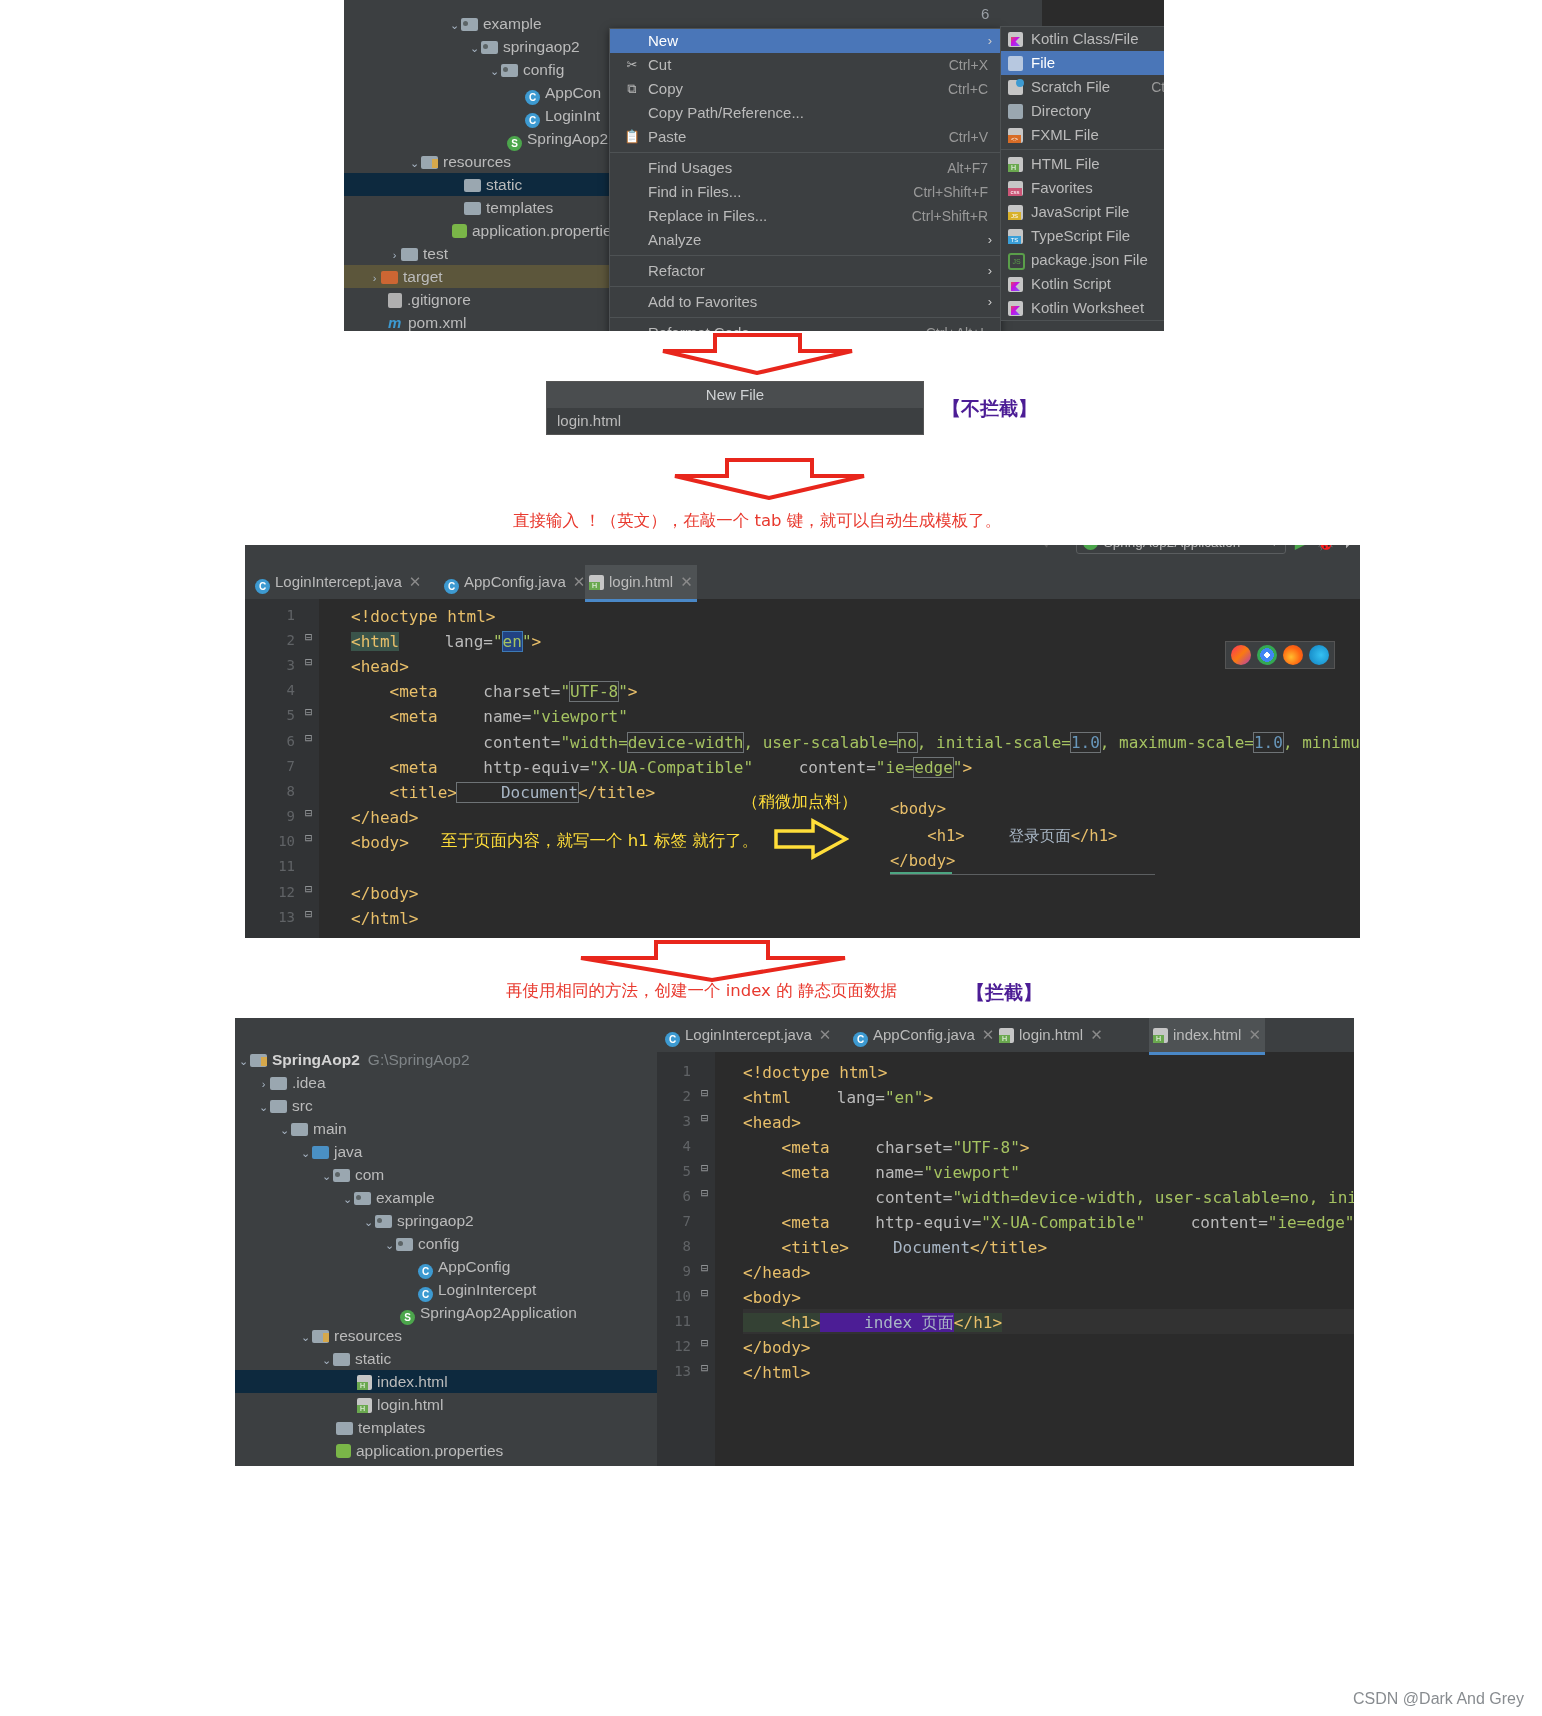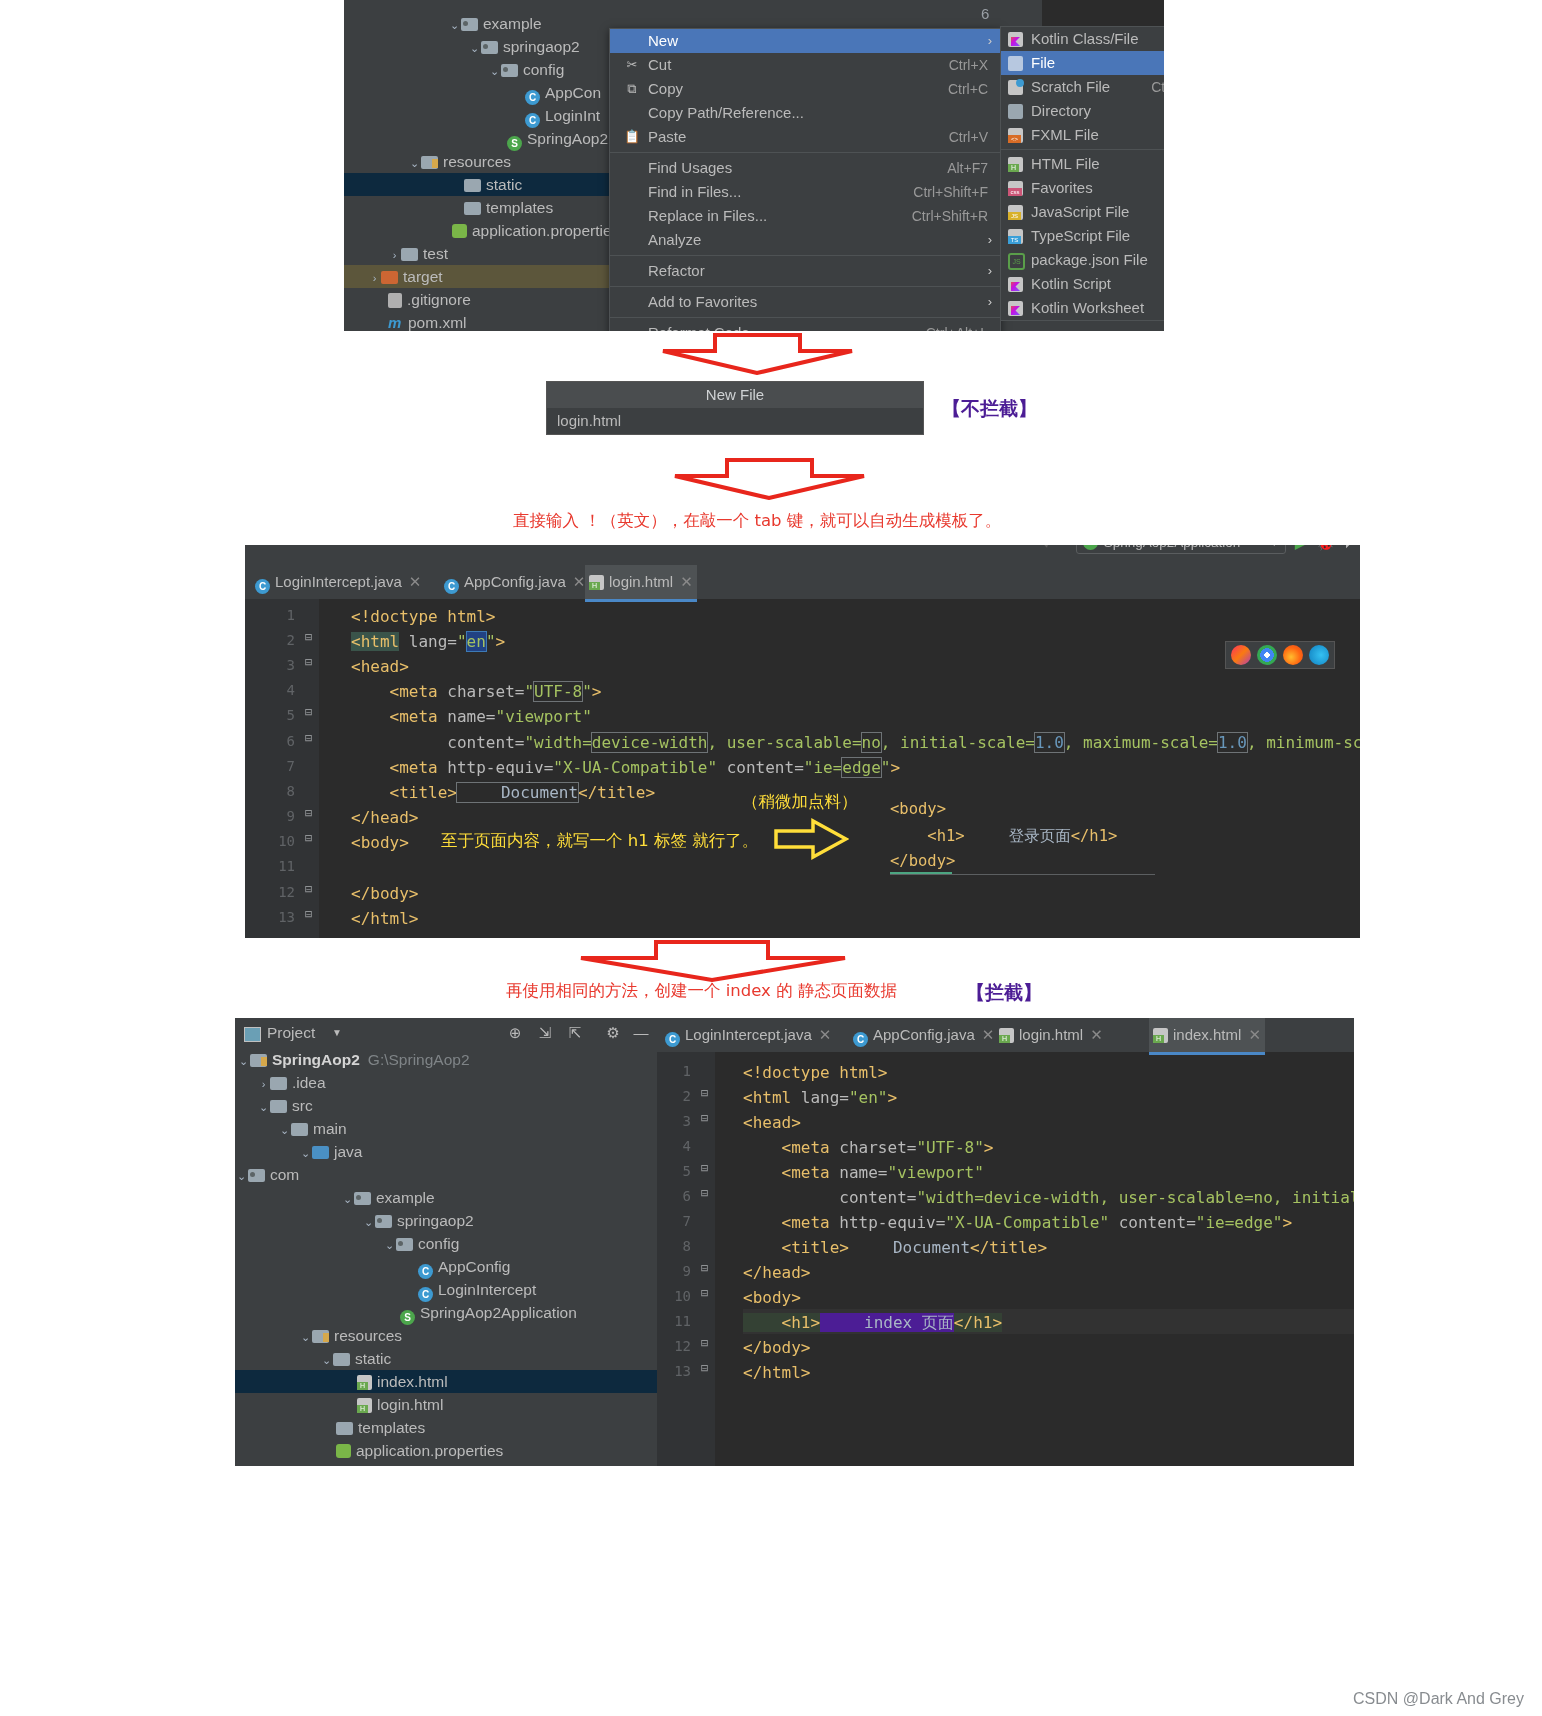--- a/index.html
+++ b/index.html
@@ -90,21 +90,21 @@
   #editor .tabbar{position:absolute;left:0;top:20px;right:0;height:34px;background:#3c3f41;}
   #editor .tab{position:absolute;top:0;height:34px;line-height:34px;color:#bbbbbb;font-size:15px;padding:0 4px;white-space:nowrap;}
   #editor .tab.active{background:#4e5254;border-bottom:3px solid #4a88c7;}
   #editor .tab .x{color:#8a8a8a;font-size:15px;margin-left:7px;}
   #editor .gutter{position:absolute;left:0;top:54px;width:58px;bottom:0;background:#313335;}
   #editor .lnum{position:absolute;right:8px;color:#606366;font-size:14px;font-family:"DejaVu Sans Mono",monospace;}
   #editor .fold{position:absolute;left:58px;top:54px;width:16px;bottom:0;background:#313335;}
   #editor .code{position:absolute;left:74px;top:54px;right:0;bottom:0;}
   .cl{position:absolute;white-space:pre;font-family:"DejaVu Sans Mono","Liberation Mono",monospace;font-size:16px;}
   .k-tag{color:#e8bf6a;}
-  .k-attr{color:#bababa;}
+  .k-attr{color:#bababa;margin-left:36px;}
   .k-val{color:#a5c261;}
   .k-txt{color:#a9b7c6;padding-left:44px;}
   .k-num{color:#6897bb;}
   .hl-box{outline:1px solid #6e7376;}
   .hl-en{outline:1px solid #3d7ab5;background:#214283;}
   .hl-html{background:#3a544a;}
 
   
   .bicons{position:absolute;right:25px;top:96px;background:#3c3f41;border:1px solid #555;padding:3px 5px;display:flex;gap:6px;}
   .bic{width:20px;height:20px;border-radius:50%;}
@@ -421,48 +421,38 @@
     <polygon points="78,2 190,2 190,18 267,18 134,40 3,18 78,18" fill="none" stroke="#e8261c" stroke-width="4"></polygon>
   </svg>
 </div>
 
 <div class="abs cn2" style="left:506px;top:980px;">再使用相同的方法，创建一个 index 的 静态页面数据</div>
 <div class="abs cn" style="left:966px;top:980px;">【拦截】</div>
 
 <div class="abs" id="ide2">
 
   <div class="leftpanel">
-    <div class="ptitle">
-      <span class="sq"></span>
-      <span class="lbl">Project</span>
-      <span class="cd">▼</span>
-      <span class="tbtn" style="left:271px;">⊕</span>
-      <span class="tbtn" style="left:301px;">⇲</span>
-      <span class="tbtn" style="left:331px;">⇱</span>
-      <span class="tbtn" style="left:369px;">⚙</span>
-      <span class="tbtn" style="left:397px;">—</span>
-    </div>
 
     <div style="position:absolute;left:0;top:30px;right:0;">
       <div class="trow" style="padding-left:2px;">
         <span class="arrow">⌄</span><span class="ficon res"></span><span style="font-weight:bold;color:#d4d4d4;">SpringAop2</span><span style="color:#7f8487;margin-left:8px;">G:\SpringAop2</span>
       </div>
       <div class="trow" style="padding-left:22px;">
         <span class="arrow">›</span><span class="ficon"></span><span>.idea</span>
       </div>
       <div class="trow" style="padding-left:22px;">
         <span class="arrow">⌄</span><span class="ficon"></span><span>src</span>
       </div>
       <div class="trow" style="padding-left:43px;">
         <span class="arrow">⌄</span><span class="ficon"></span><span>main</span>
       </div>
       <div class="trow" style="padding-left:64px;">
         <span class="arrow">⌄</span><span class="ficon javasrc"></span><span>java</span>
       </div>
-      <div class="trow" style="">
+      <div class="trow" style="padding-left:85px;">
         <span class="arrow">⌄</span><span class="ficon pkg"></span><span>com</span>
       </div>
       <div class="trow" style="padding-left:106px;">
         <span class="arrow">⌄</span><span class="ficon pkg"></span><span>example</span>
       </div>
       <div class="trow" style="padding-left:127px;">
         <span class="arrow">⌄</span><span class="ficon pkg"></span><span>springaop2</span>
       </div>
       <div class="trow" style="padding-left:148px;">
         <span class="arrow">⌄</span><span class="ficon pkg"></span><span>config</span>

